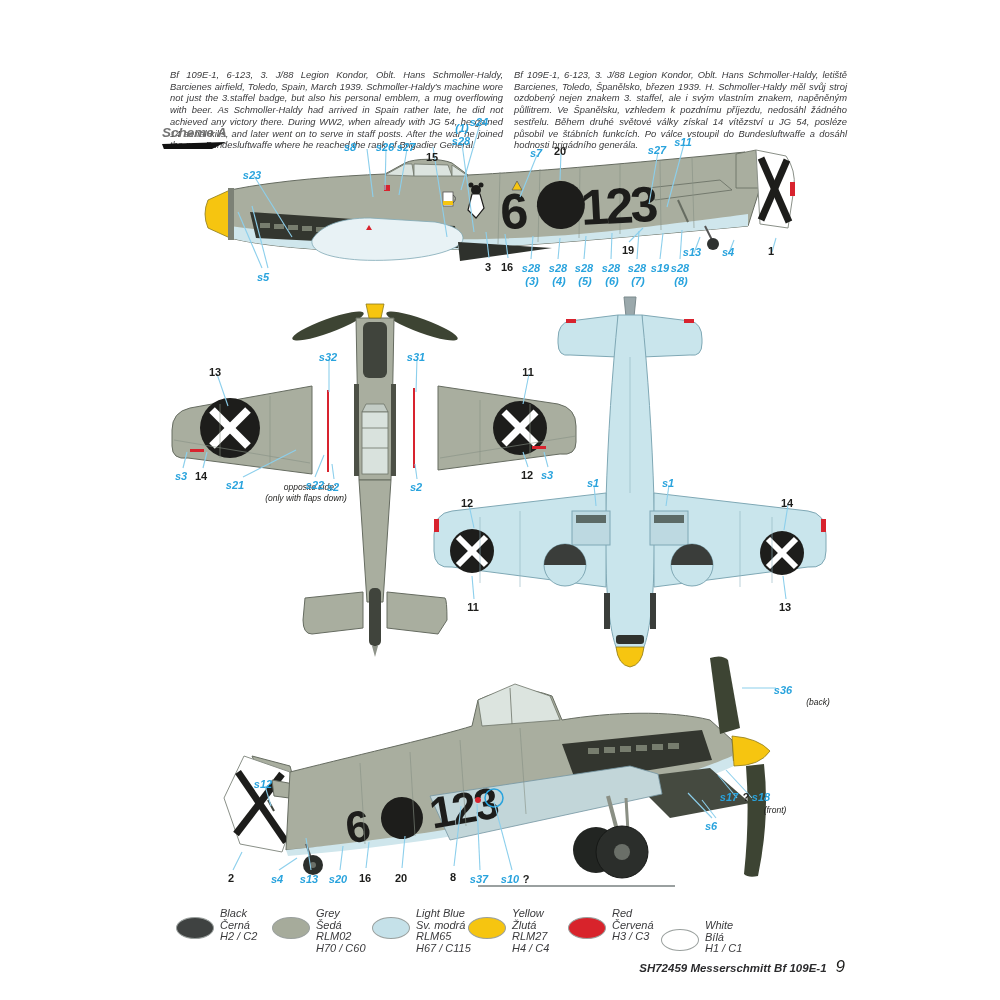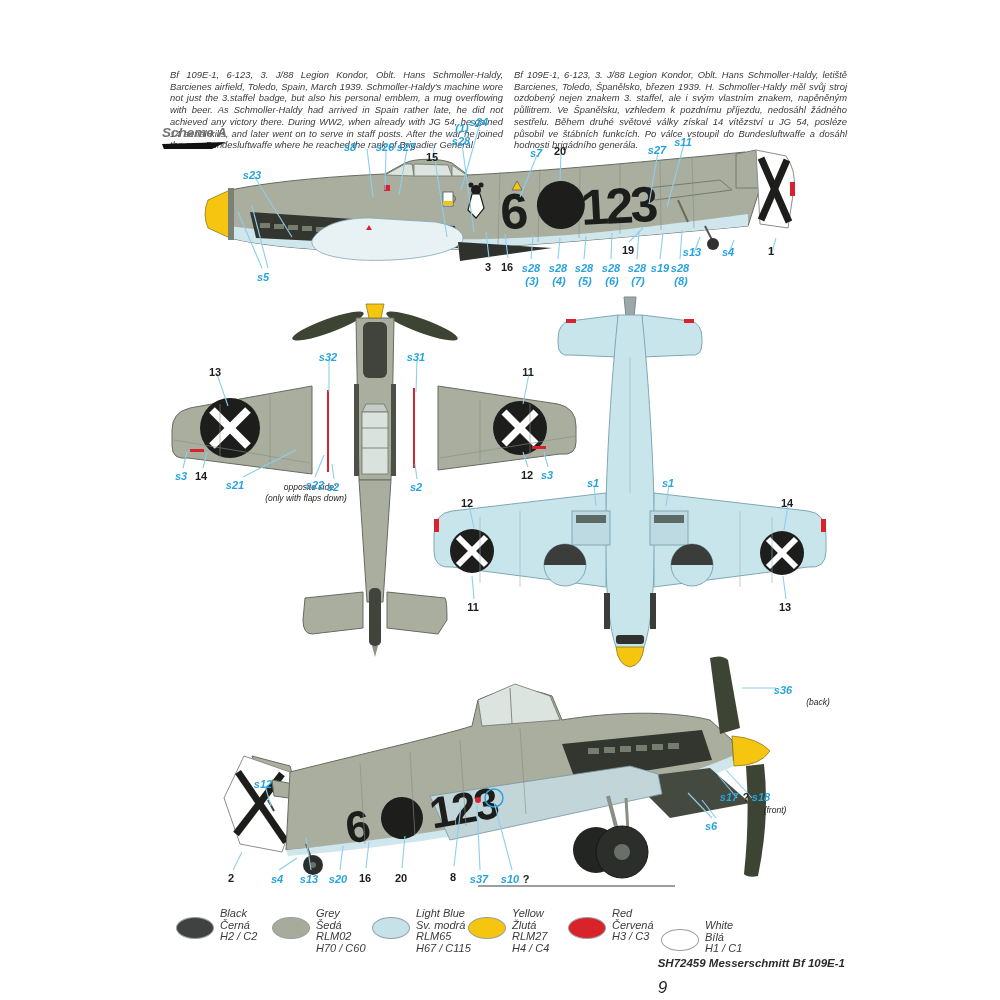--- a/index.html
+++ b/index.html
@@ -14,21 +14,21 @@
                clip-path:polygon(0 30%,100% 0,78% 100%,3% 100%);}
   svg.view{position:absolute;}
   .co{position:absolute;transform:translateX(-50%);white-space:nowrap;z-index:6;
       font:italic bold 11px "Liberation Sans",sans-serif;color:#29a3dd;}
   .co.k{color:#1d1d1b;font-style:normal;font-weight:600;}
   .co.sm{font-size:8.5px;font-weight:400;font-style:italic;margin-left:31px;}
   .leaders{position:absolute;left:0;top:0;z-index:5;pointer-events:none;}
   .chip{position:absolute;display:flex;gap:6px;align-items:flex-start;}
   .sw{width:36px;height:20px;border-radius:50%;border:1px solid #9aa09e;margin-top:9px;flex:none;}
   .chip-lines i{display:block;font-style:italic;font-size:11px;line-height:11.5px;color:#3a3a3c;}
-  .footer{position:absolute;right:155px;top:957px;display:flex;align-items:baseline;gap:9px;flex-direction:column;}
+  .footer{position:absolute;right:155px;top:957px;display:flex;align-items:baseline;gap:9px;}
   .footer .kit{font-style:italic;font-weight:600;font-size:11.5px;color:#2b2b2d;}
   .footer .pnum{font-style:italic;font-size:17px;color:#1d1d1b;}
   text.code{font-family:"Liberation Sans",sans-serif;font-weight:bold;fill:#1d1d1b;}
 </style>
 </head>
 <body>
 
 <div class="page">
 
   <div class="intro en">Bf 109E-1, 6-123, 3. J/88 Legion Kondor, Oblt. Hans Schmoller-Haldy, Barcienes airfield, Toledo, Spain, March 1939. Schmoller-Haldy's machine wore not just the 3.staffel badge, but also his personal emblem, a mug overflowing with beer. As Schmoller-Haldy had arrived in Spain rather late, he did not achieved any victory there. During WW2, when already with JG 54, he gained 14 aerial kills, and later went on to serve in staff posts. After the war he joined the new Bundesluftwaffe where he reached the rank of Brigadier General.</div>

